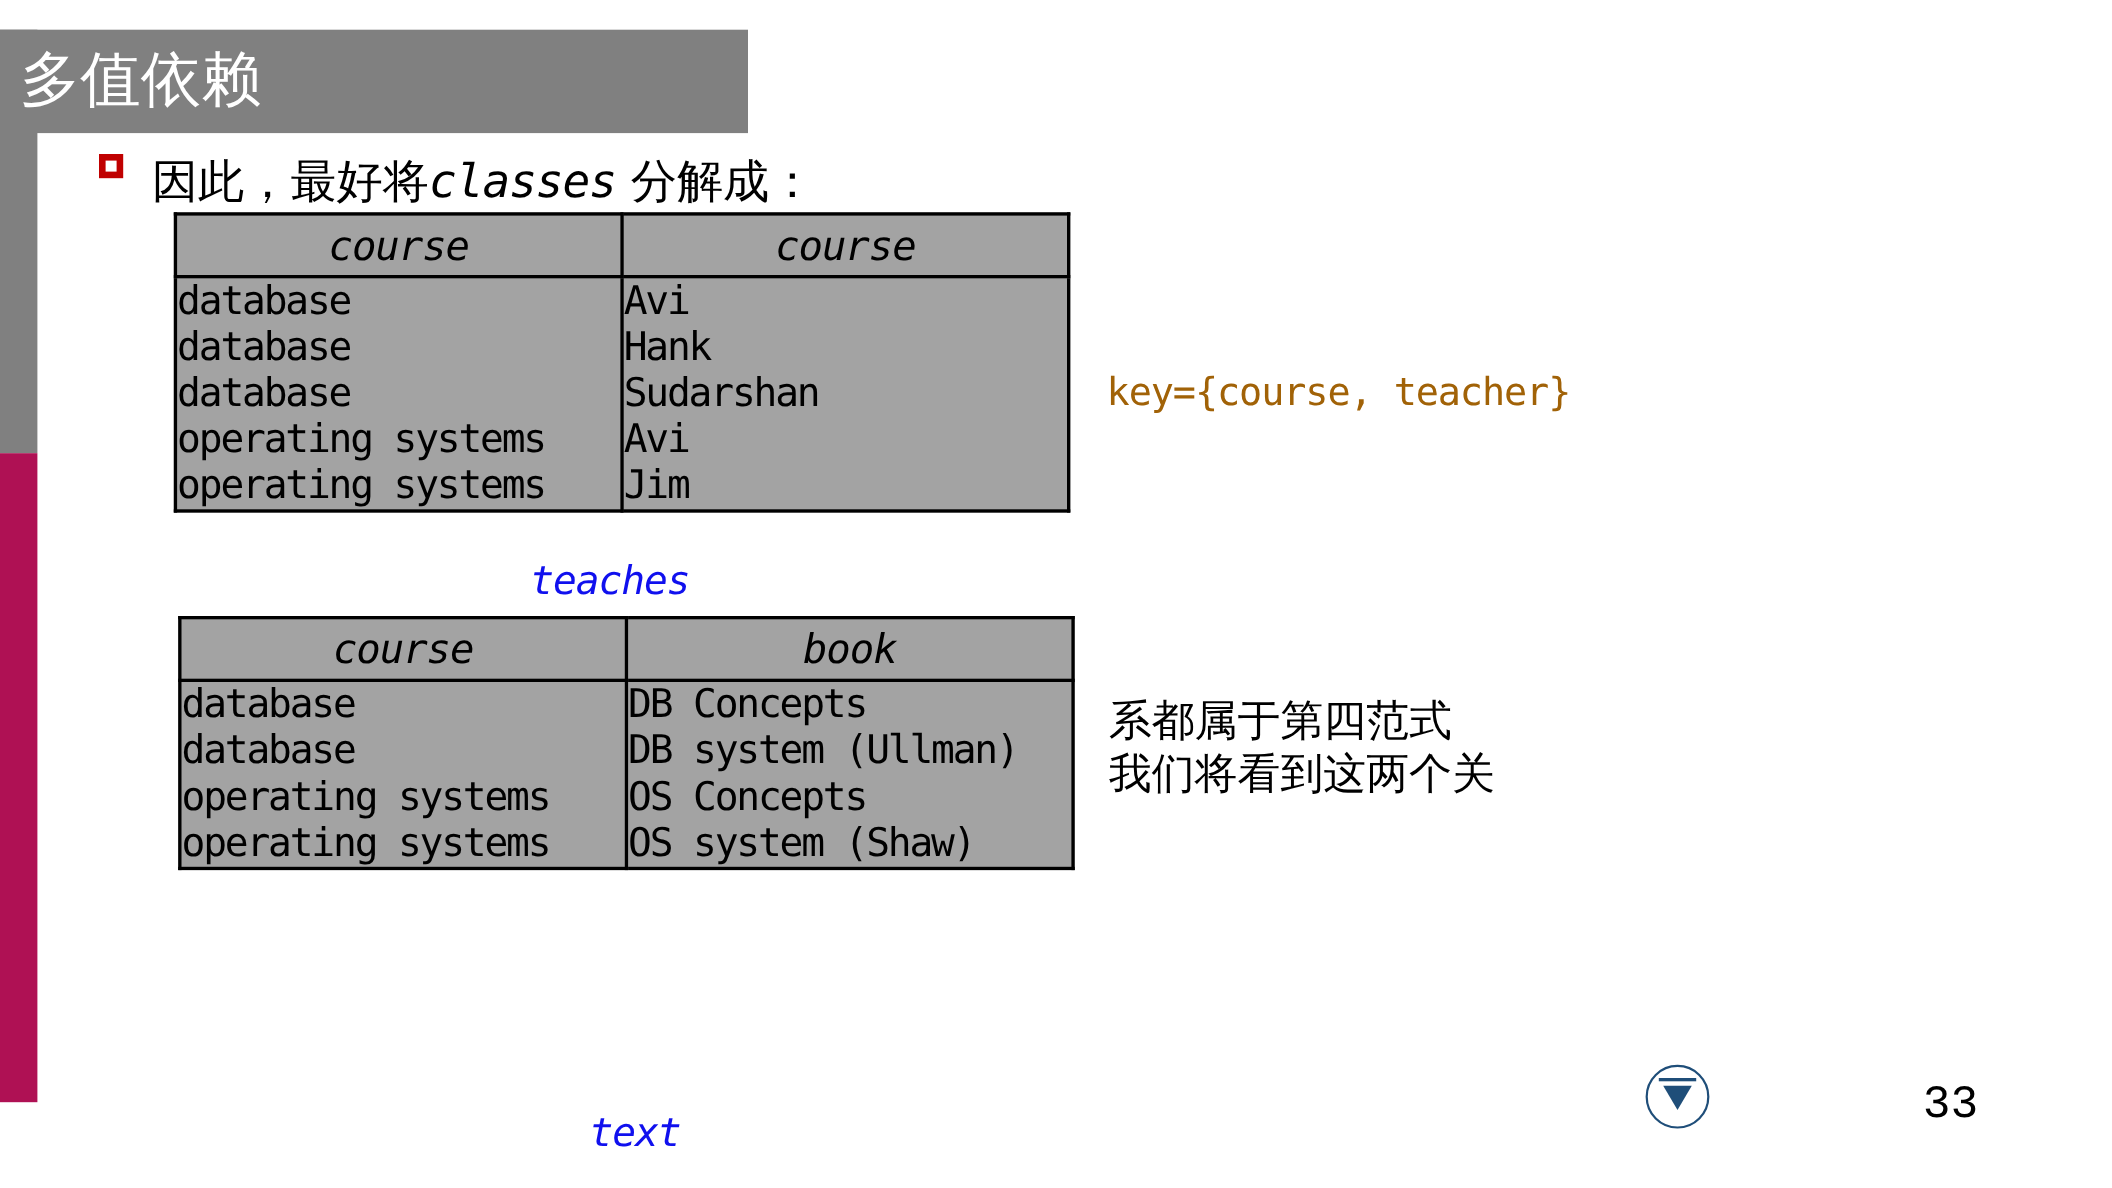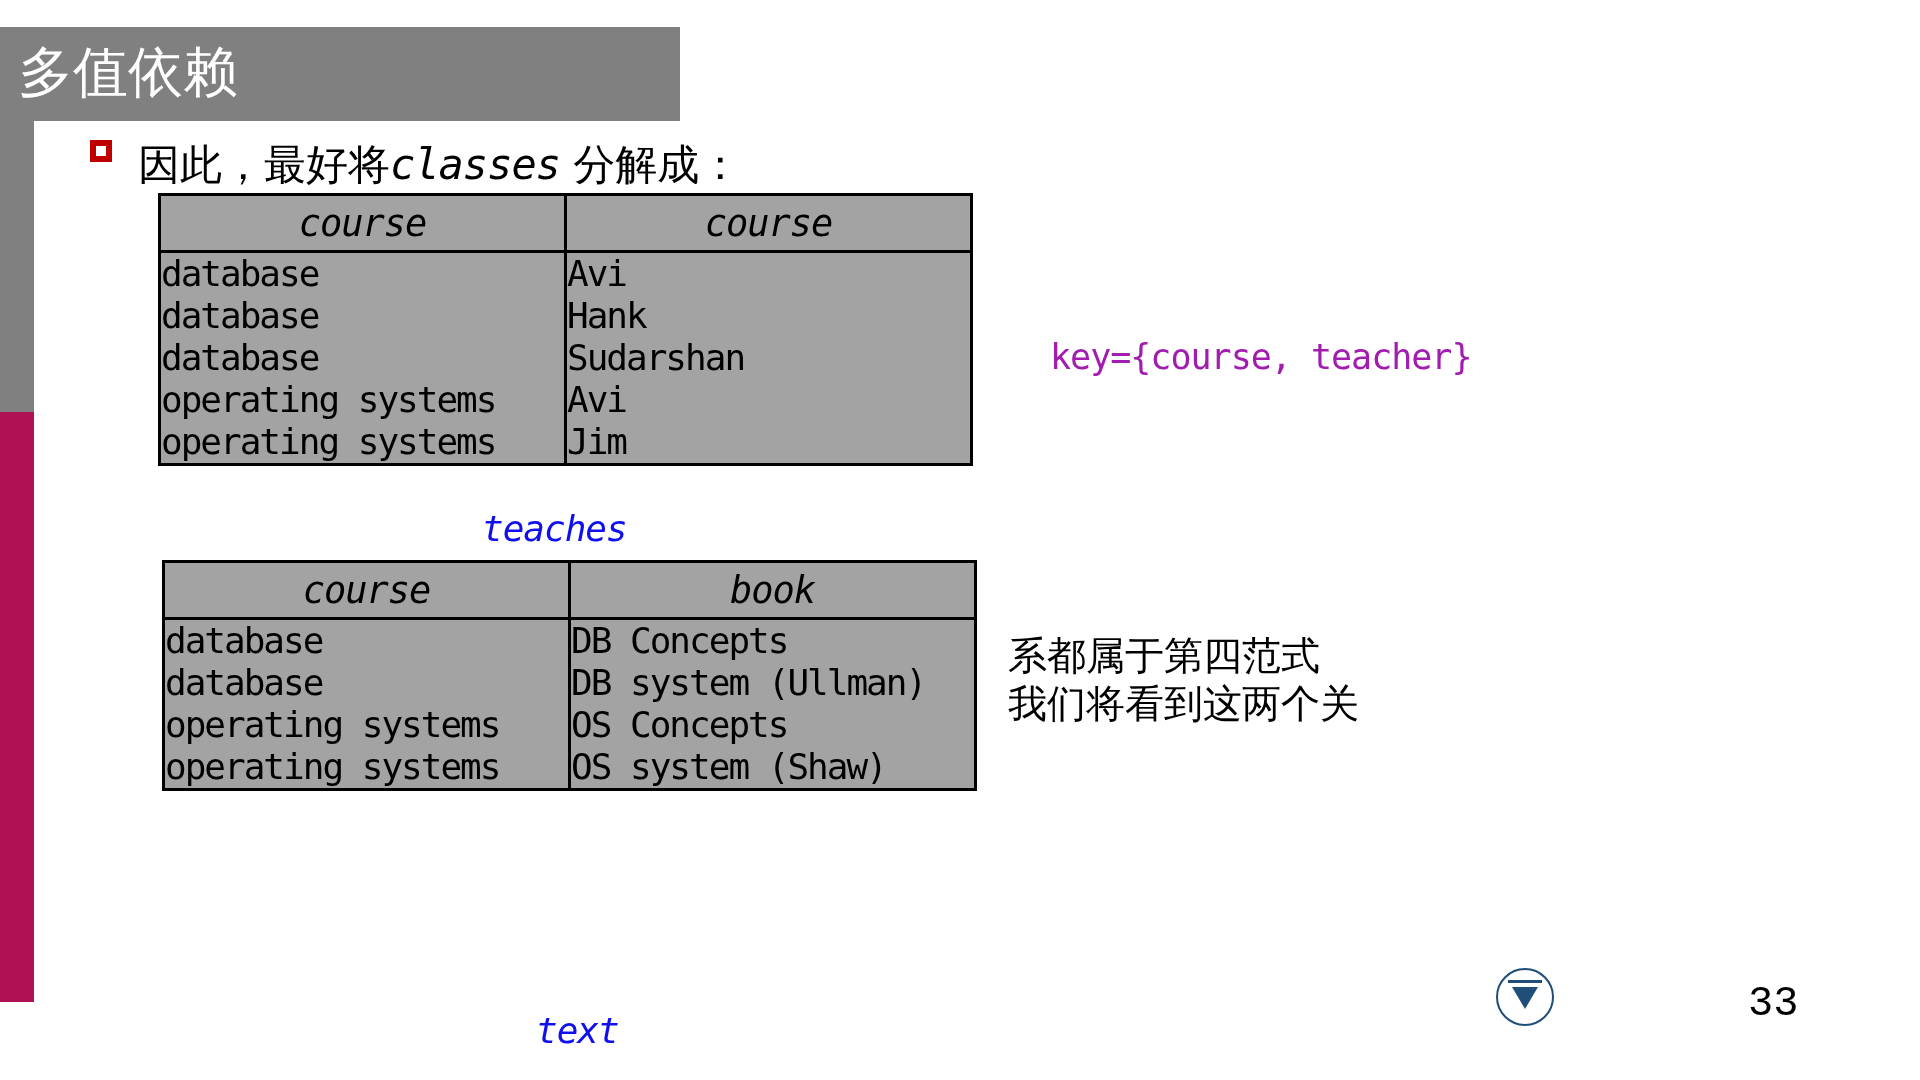--- a/index.html
+++ b/index.html
@@ -114,22 +114,22 @@
     font-size: 36px;
     font-family: "DejaVu Sans Mono", "Liberation Mono", monospace;
     letter-spacing: -1px;
   }
   #caption-teaches { left: 482px; top: 508px; text-align: center; }
   #caption-text    { left: 536px; top: 1010px; }
 
   
   #key-note {
     position: absolute;
-    left: 1050px; top: 337px;
-    color: #a21caf;
+    left: 1006px; top: 337px;
+    color: #a16207;
     font-size: 35px;
     font-family: "DejaVu Sans Mono", "Liberation Mono", monospace;
     letter-spacing: -1px;
     white-space: pre;
   }
   #fourth-nf-note {
     position: absolute;
     left: 1008px; top: 632px;
     width: 430px;
     color: #000000;

